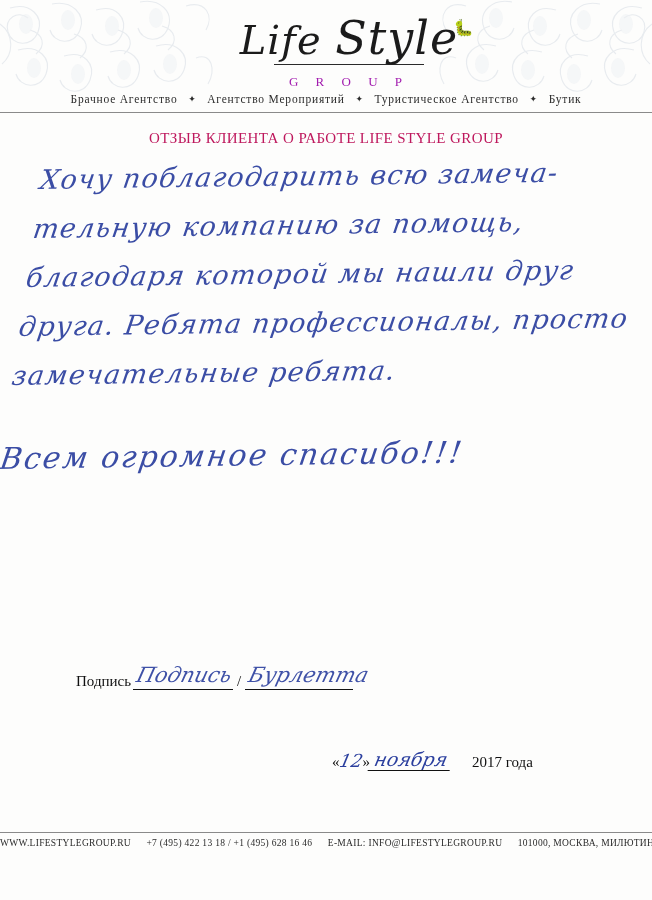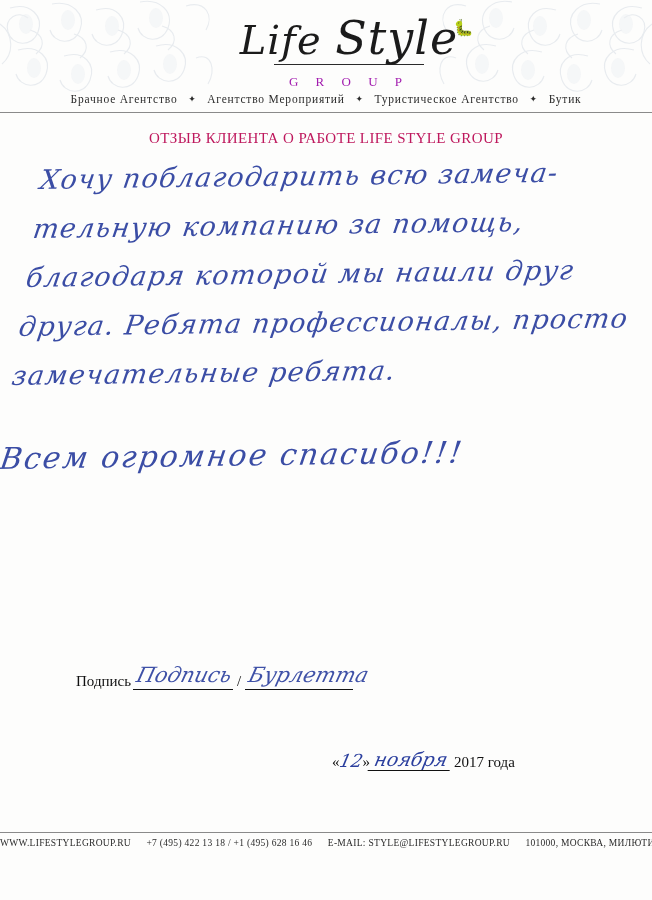--- a/index.html
+++ b/index.html
@@ -206,21 +206,21 @@
     min-width: 82px;
     border-bottom: 1px solid #111;
     text-align: center;
     font-family: "DejaVu Serif", serif;
     font-style: italic;
     color: #2b3f9e;
     font-size: 19px;
     transform: skewX(-12deg);
     padding-bottom: 0px;
   }
-  .date-year { margin-left: 2px; }
+  .date-year { margin-left: 20px; }
 
   
   .footer-rule {
     position: absolute;
     left: 0;
     right: 0;
     top: 832px;
     height: 1px;
     background: #8a8a8a;
   }
@@ -358,18 +358,18 @@
 
   <div class="footer-rule"></div>
   <div class="footer">
     <span>WWW.LIFESTYLEGROUP.RU</span>
     <span class="fsep"></span>
     <span>+7 (495) 422 13 18</span>
     <span>/</span>
     <span>+1 (495) 628 16 46</span>
     <span class="fsep"></span>
     <span>E-MAIL:</span>
-    <span>STYLE@LIFESTYLEGROUP.RU</span>
+    <span>INFO@LIFESTYLEGROUP.RU</span>
     <span class="fsep"></span>
     <span>101000, МОСКВА, МИЛЮТИНСКИЙ ПЕР. 3</span>
   </div>
 
 </div>
 
 </body></html>

